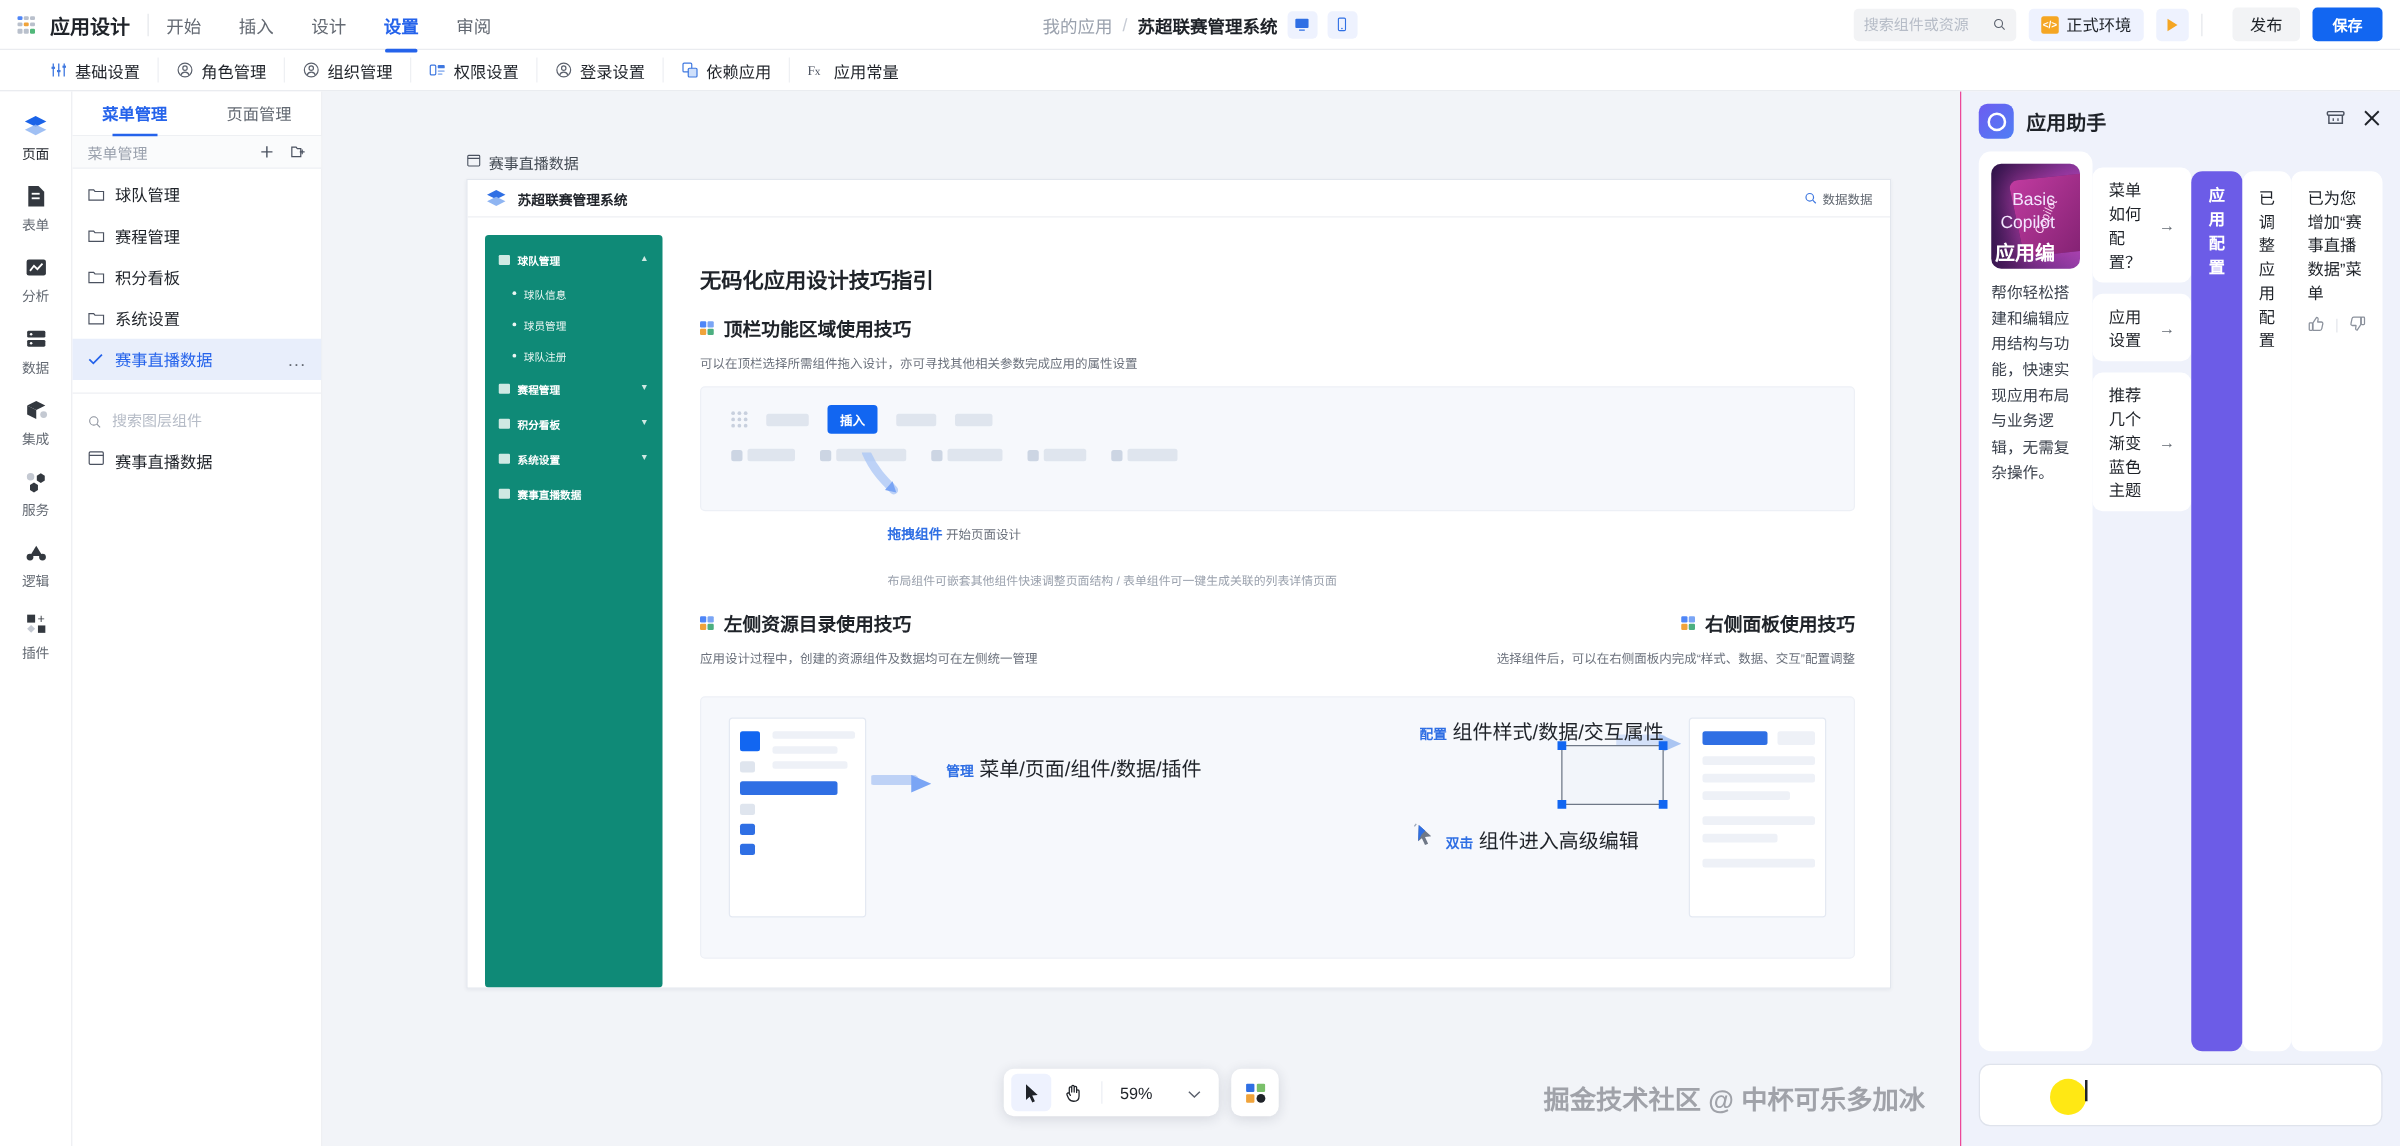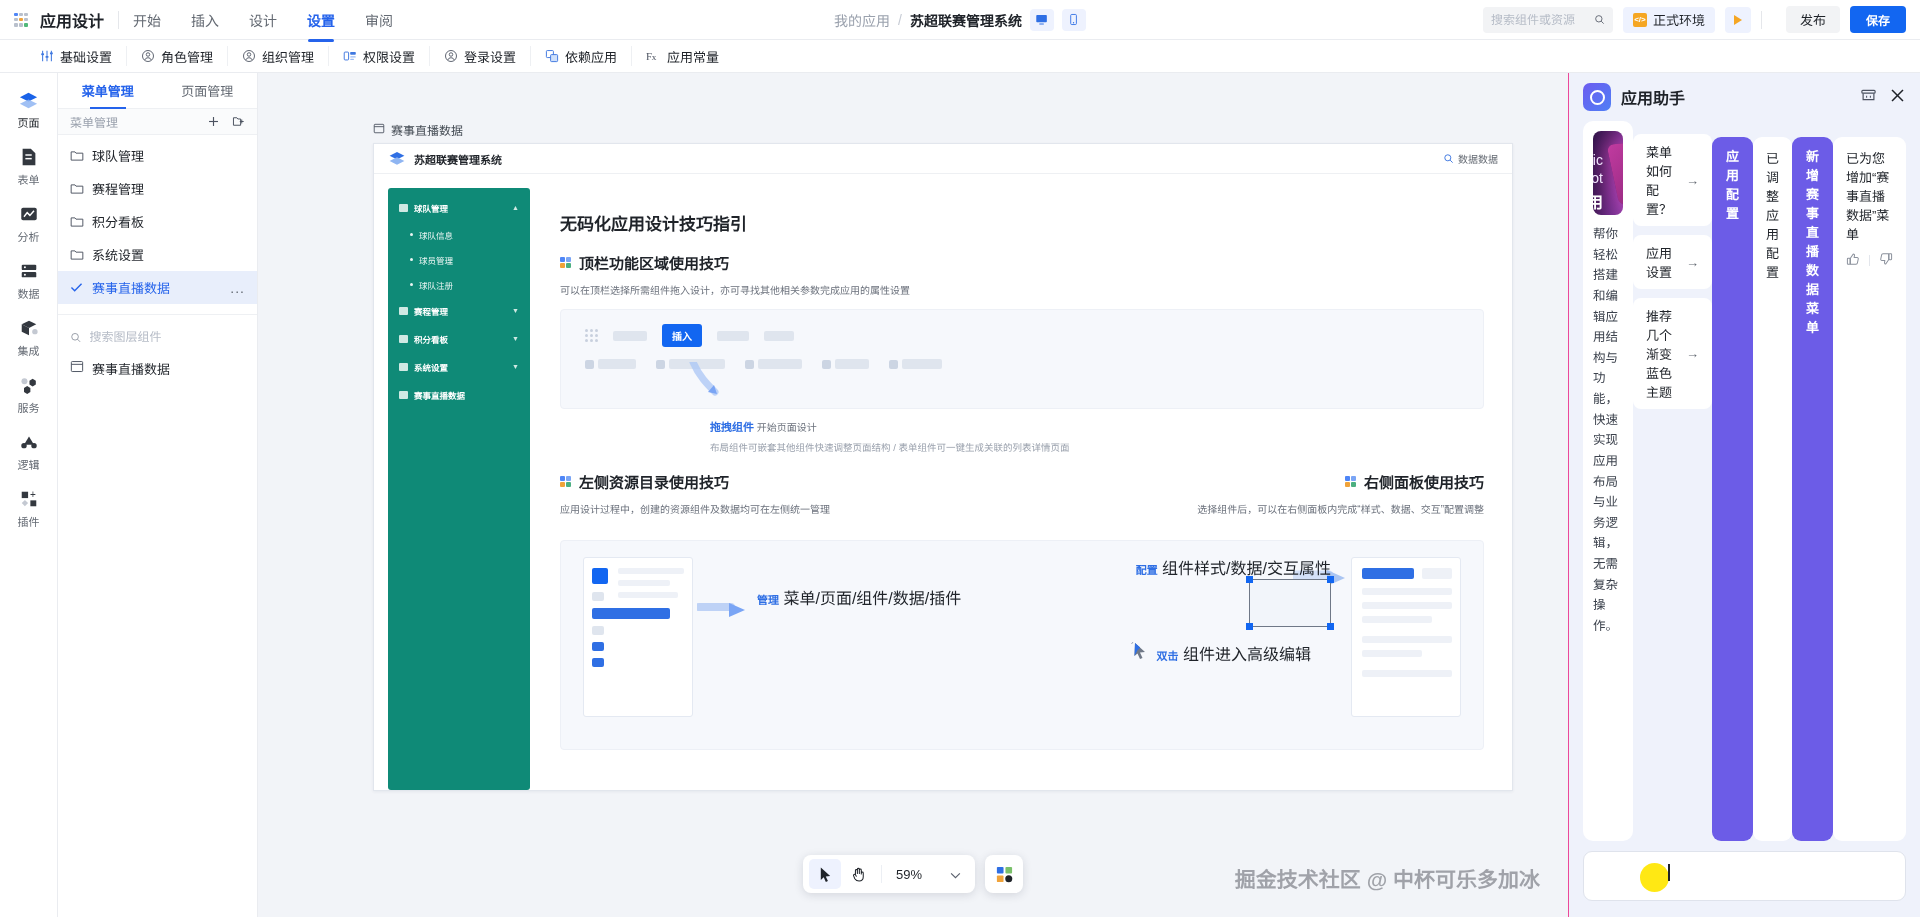--- a/index.html
+++ b/index.html
@@ -651,21 +651,21 @@
                 <svg style="position:absolute;left:128px;top:52px" width="30" height="34" viewBox="0 0 30 34">
                     <path d="M4 0 C10 14, 18 22, 26 30" stroke="#a9c5f5" stroke-width="7" fill="none" stroke-linecap="round" opacity=".75"></path>
                     <polygon points="28,32 19,30 25,23" fill="#7aa5f5"></polygon>
                   </svg>
               </div>
               <div class="callout" style="position:static;margin-top:9px;margin-left:150px">
                 <div class="ct">
                   <b>拖拽组件</b>
                   <span>开始页面设计</span>
                 </div>
-                <div class="note-line" style="margin-top:6px">布局组件可嵌套其他组件快速调整页面结构 / 表单组件可一键生成关联的列表详情页面</div>
+                <div class="note-line" style="margin-top:23px">布局组件可嵌套其他组件快速调整页面结构 / 表单组件可一键生成关联的列表详情页面</div>
               </div>
 
               <div class="two-col">
                 <div class="col">
                   <div class="sec-h">
                     <span class="sq">
                         <i></i>
                         <i></i>
                         <i></i>
                         <i></i>
@@ -841,23 +841,20 @@
             <span>推荐几个渐变蓝色主题</span>
             <span class="arr">→</span>
           </div>
         </div>
 
         <div class="msg-row me">
           <div class="bubble-me">应用配置</div>
         </div>
         <div class="msg-row">
           <div class="bubble-ai">已调整应用配置</div>
-        </div>
-        <div class="msg-row me">
-          <div class="bubble-me">新增赛事直播数据菜单</div>
         </div>
         <div class="msg-row">
           <div class="bubble-ai">
             <div>已为您增加“赛事直播数据”菜单</div>
             <div class="fb-row">
               <span>
                 <svg width="14" height="14" viewBox="0 0 16 16">
                     <path d="M5 14V7.2l3.3-5c.9 0 1.5.7 1.4 1.6L9.3 6.4h3.4c.9 0 1.5.8 1.3 1.6l-1 4.6c-.1.8-.8 1.4-1.6 1.4H5z" fill="none" stroke="#8b919c" stroke-width="1.15" stroke-linejoin="round"></path>
                     <rect x="1.6" y="7.2" width="3" height="6.8" rx=".7" fill="none" stroke="#8b919c" stroke-width="1.15"></rect>
                   </svg>

